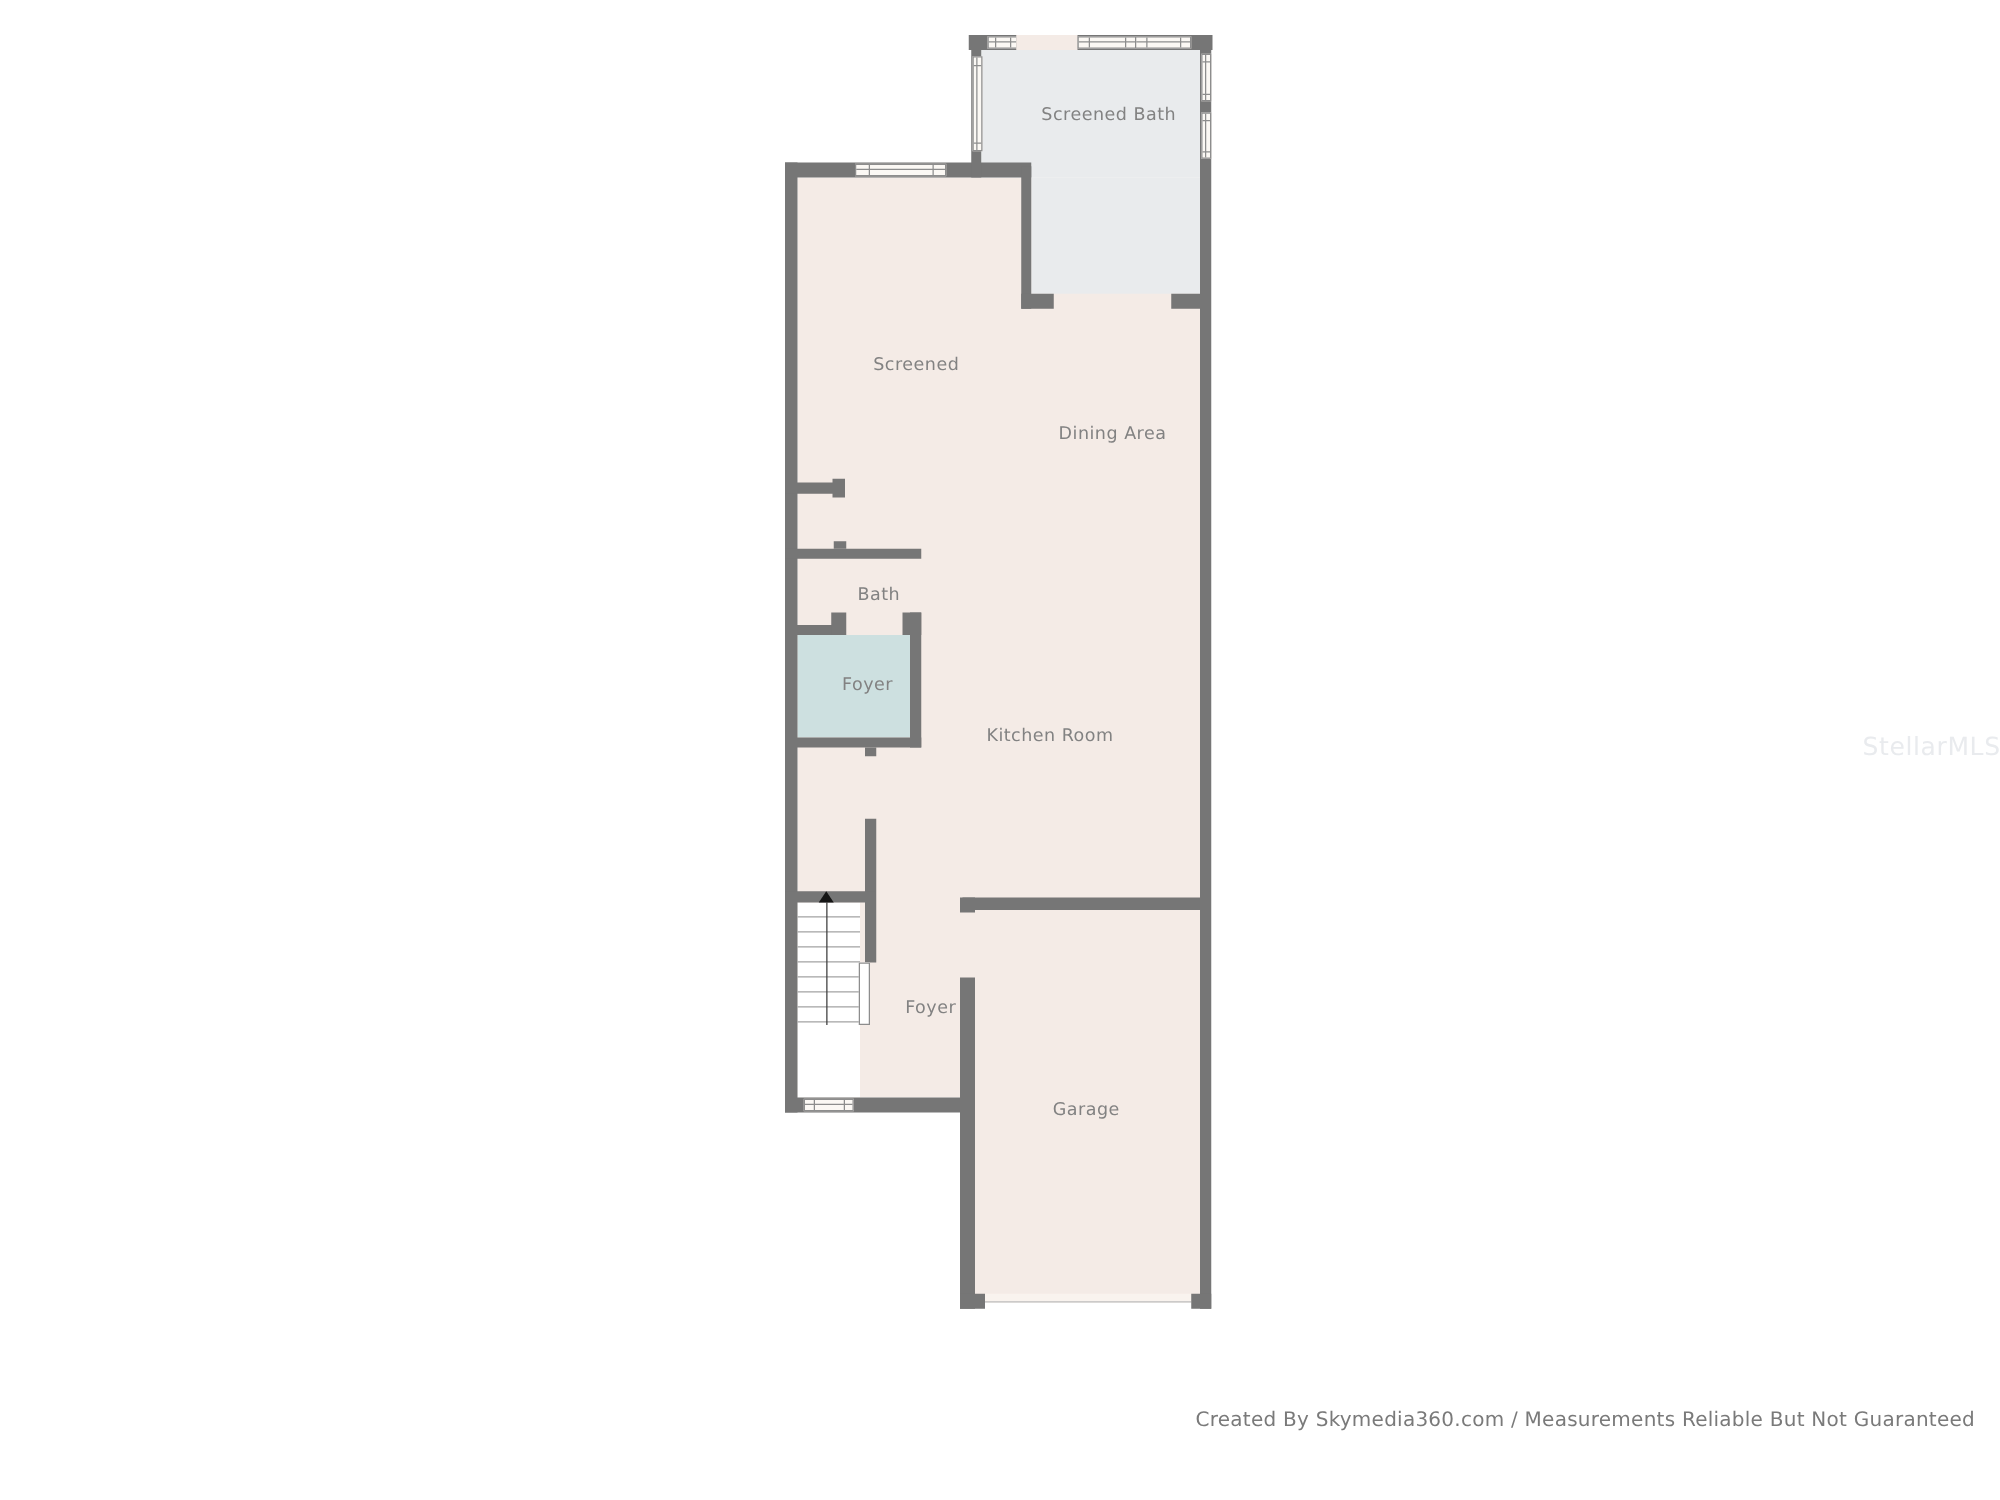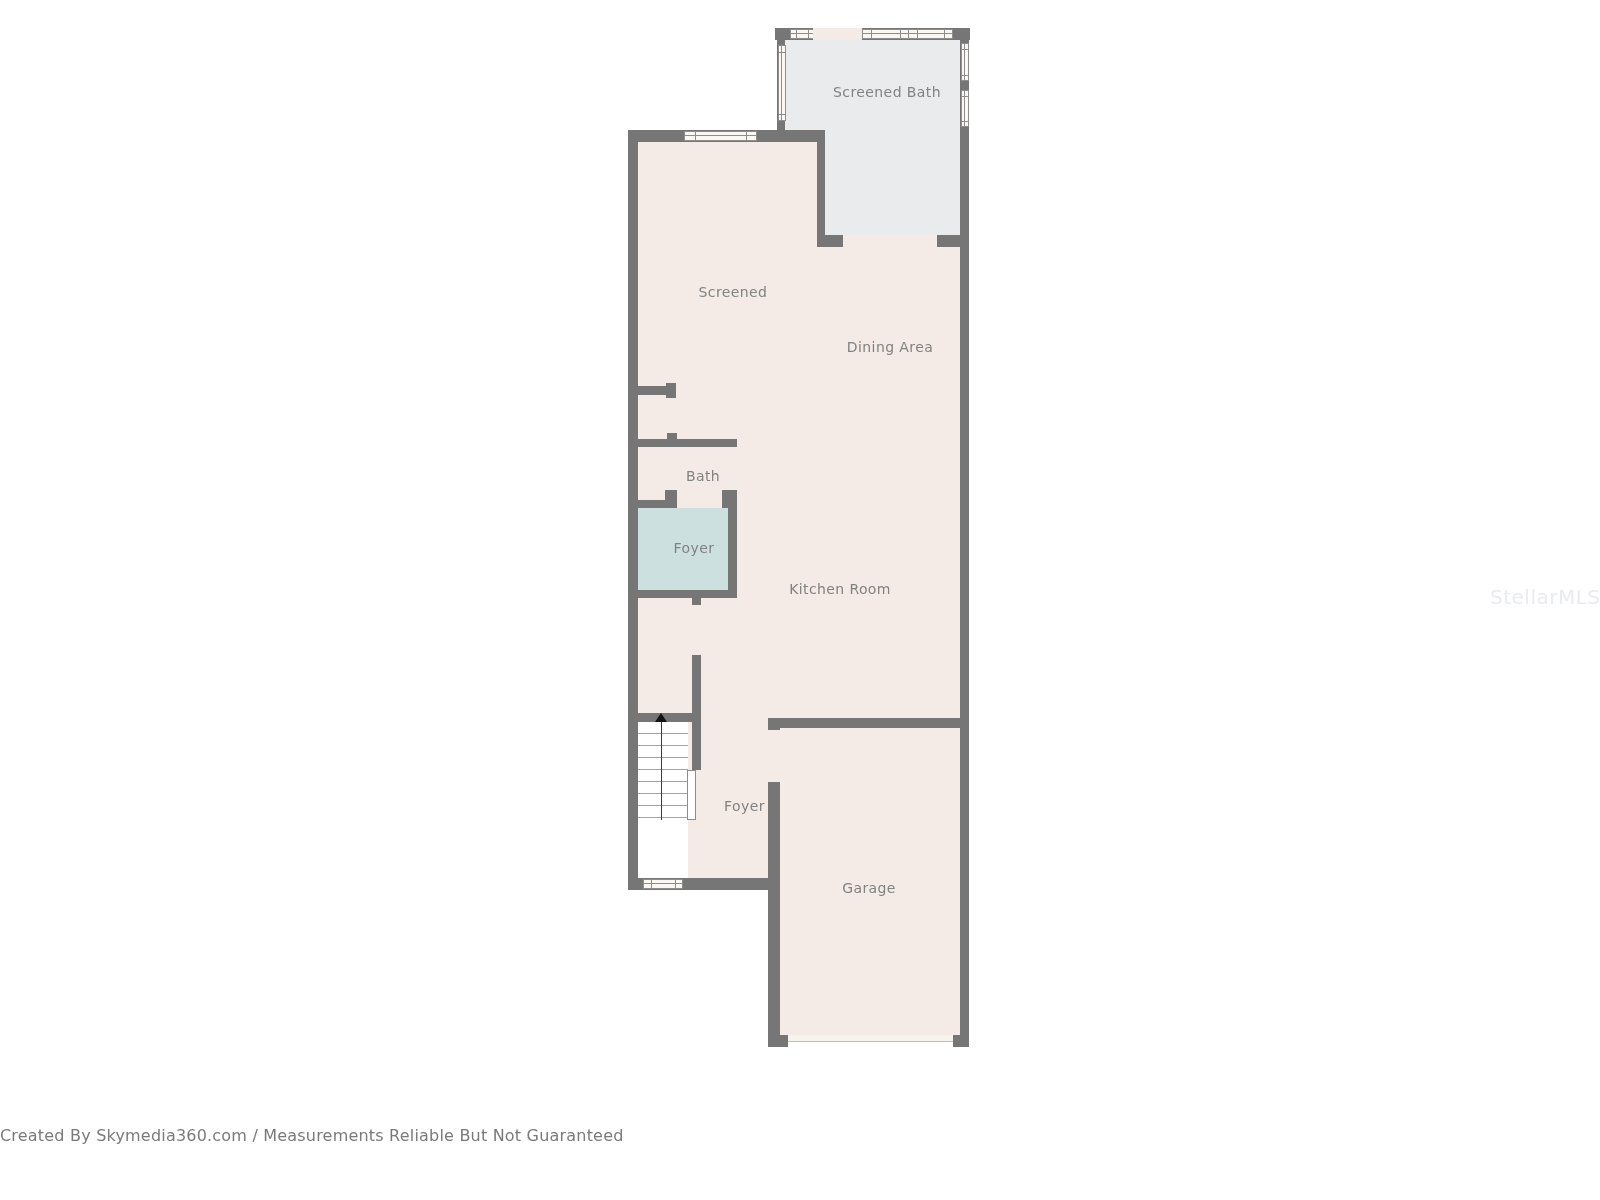--- a/index.html
+++ b/index.html
@@ -30,21 +30,21 @@
   .tread { position:absolute; left:0; width:100%; height:1px; background:#a3a3a3; }
   .stair-line { position:absolute; background:#3d3d3d; }
   .arrow-up {
     position:absolute; width:0; height:0;
     border-left:6px solid transparent; border-right:6px solid transparent;
     border-bottom:9px solid #141414;
   }
   .railing { position:absolute; background:#ffffff; border:1px solid var(--window-frame); box-sizing:border-box; }
   .garage-door { position:absolute; background:var(--garage-door); border-bottom:1px solid #bdbdbd; box-sizing:border-box; }
   .footer {
-    position:absolute; left:0; top:1126px; width:1580px; text-align:left;
+    position:absolute; left:0; top:1126px; width:1580px; text-align:right;
     color:var(--footer-text); font-size:16px; letter-spacing:0.2px;
   }
   .watermark {
     position:absolute; left:1490px; top:585px;
     color:var(--watermark-text); font-size:20px; letter-spacing:0.5px; white-space:nowrap;
   }
 </style>
 </head>
 <body>
 

